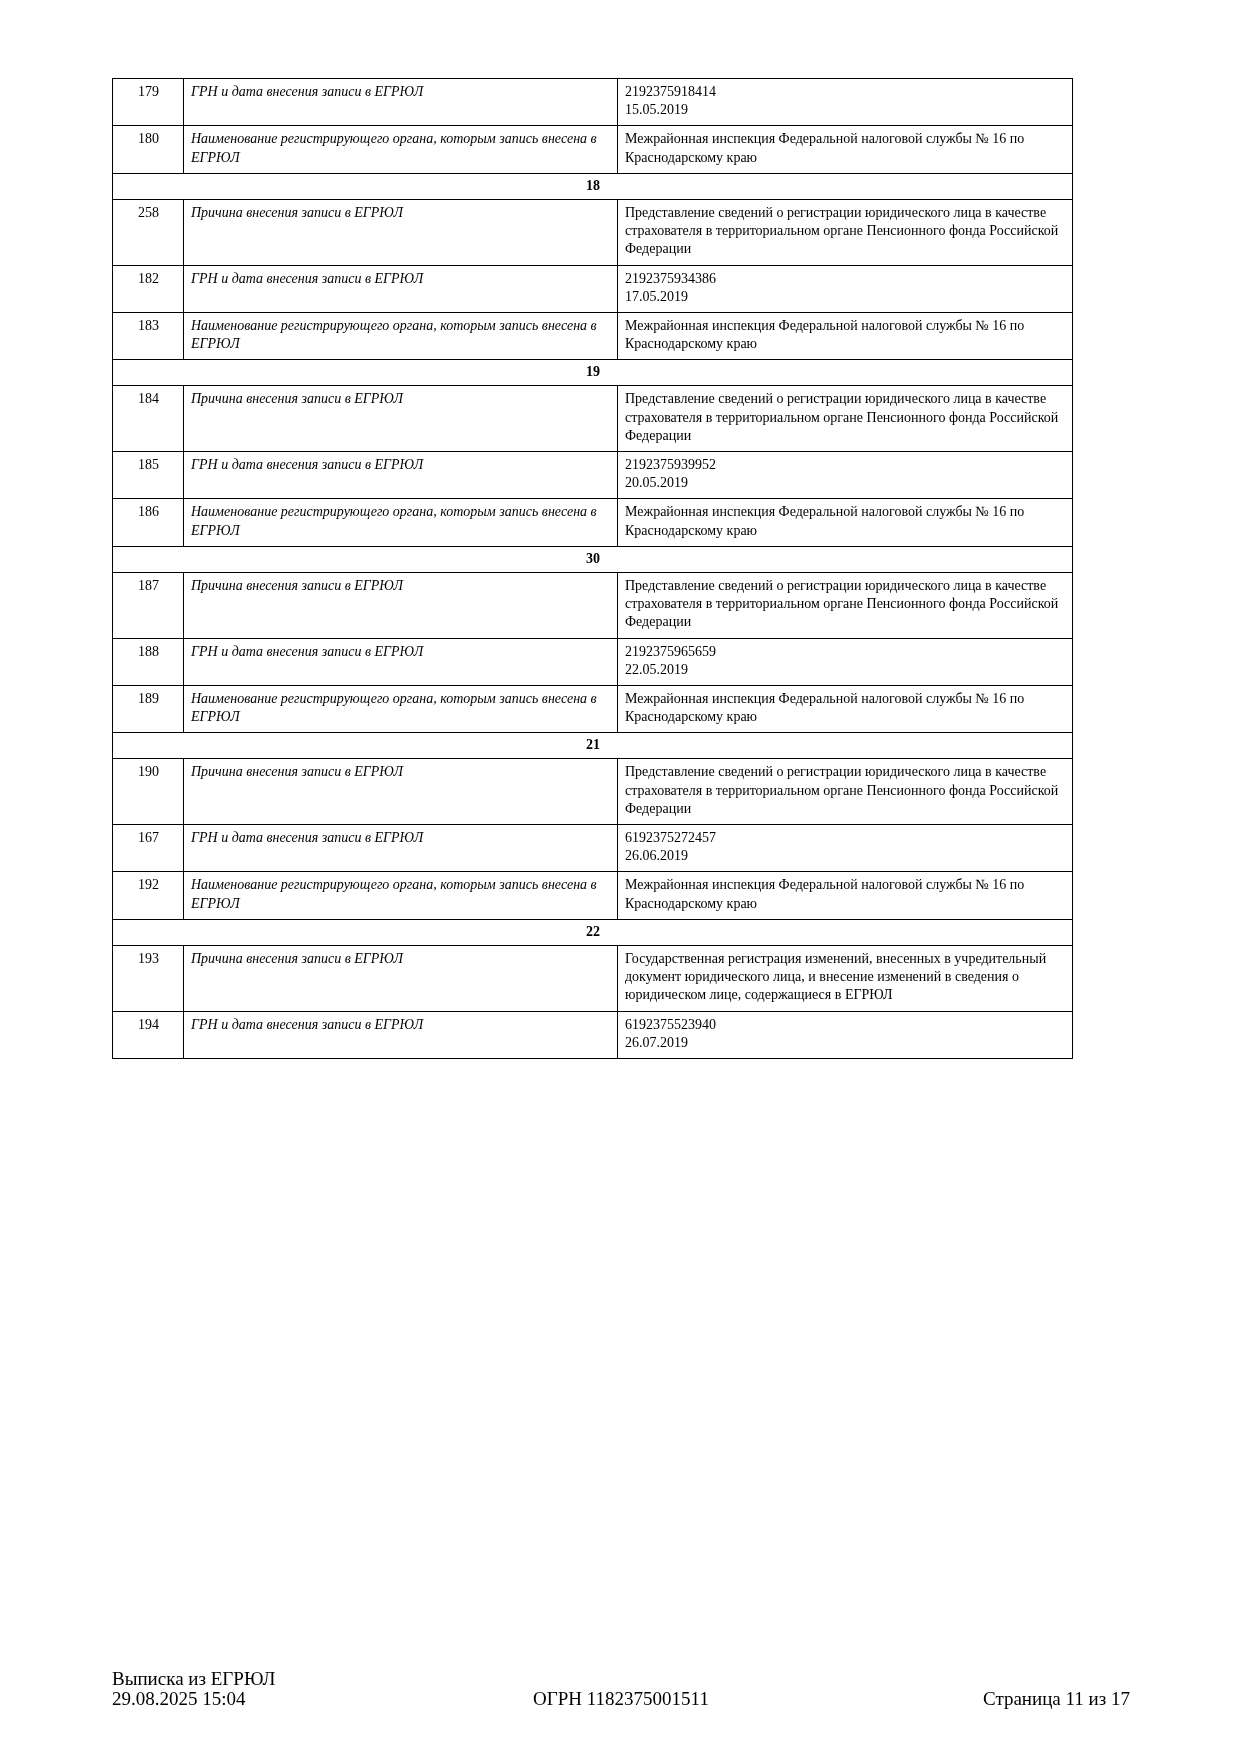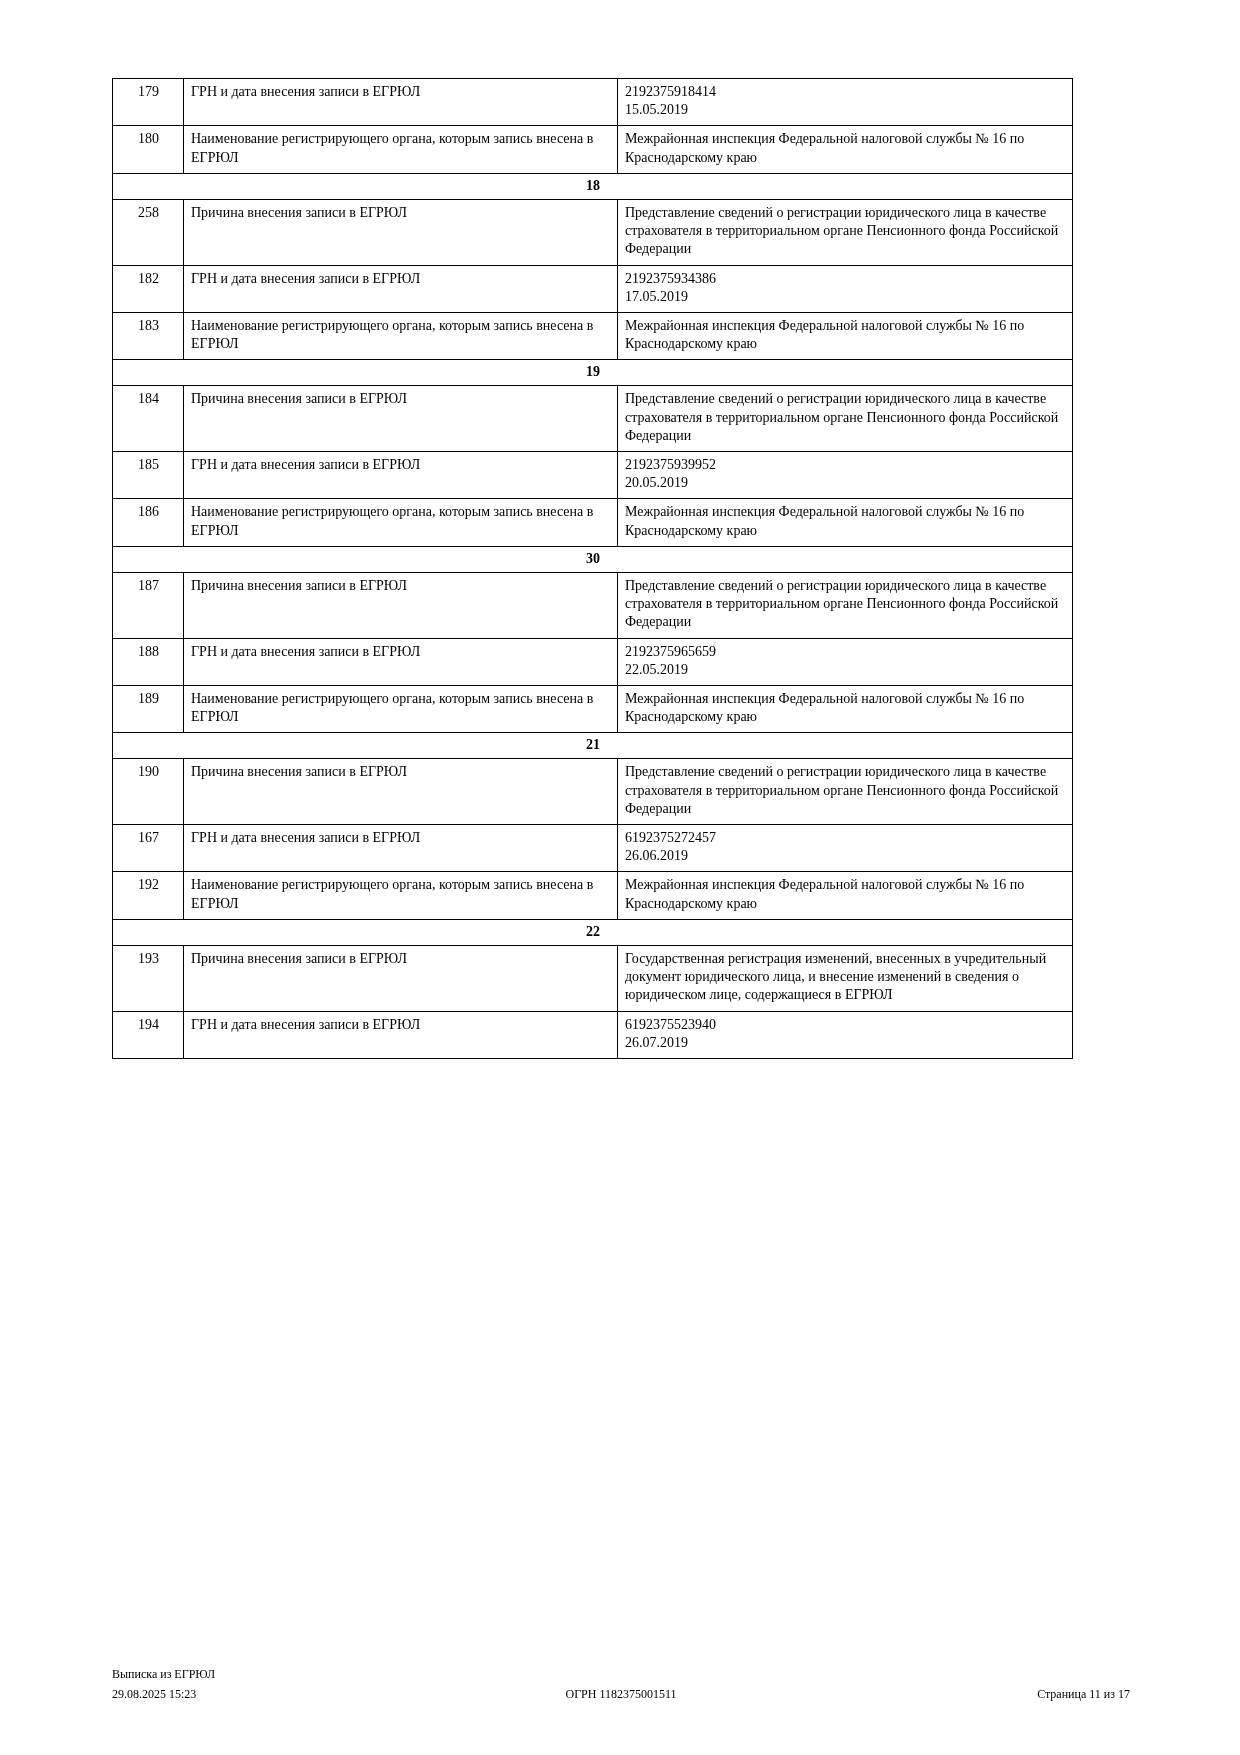--- a/index.html
+++ b/index.html
@@ -34,36 +34,37 @@
     line-height: 1.30;
   }
   td.num {
     width: 57px;
     text-align: center;
     padding-left: 2px;
     padding-right: 2px;
   }
   td.label {
     width: 420px;
+    font-style: italic;
   }
   td.value {
     width: 441px;
   }
   tr.section td {
     text-align: center;
     font-weight: bold;
     padding-top: 3px;
     padding-bottom: 4px;
   }
   .footer {
     position: absolute;
     left: 112px;
     right: 110px;
     bottom: 48px;
-    font-size: 12px;
+    font-size: 19px;
     line-height: 1.30;
   }
   .footer-row {
     position: relative;
     height: 20px;
   }
   .footer-left {
     position: absolute;
     left: 0;
     top: 0;
@@ -189,19 +190,19 @@
 26.07.2019</td>
         </tr>
       </tbody>
   </table>
 
   <div class="footer">
     <div class="footer-row">
       <span class="footer-left">Выписка из ЕГРЮЛ</span>
     </div>
     <div class="footer-row">
-      <span class="footer-left">29.08.2025 15:23</span>
+      <span class="footer-left">29.08.2025 15:04</span>
       <span class="footer-center">ОГРН 1182375001511</span>
       <span class="footer-right">Страница 11 из 17</span>
     </div>
   </div>
 
 </div>
 
 </body></html>

